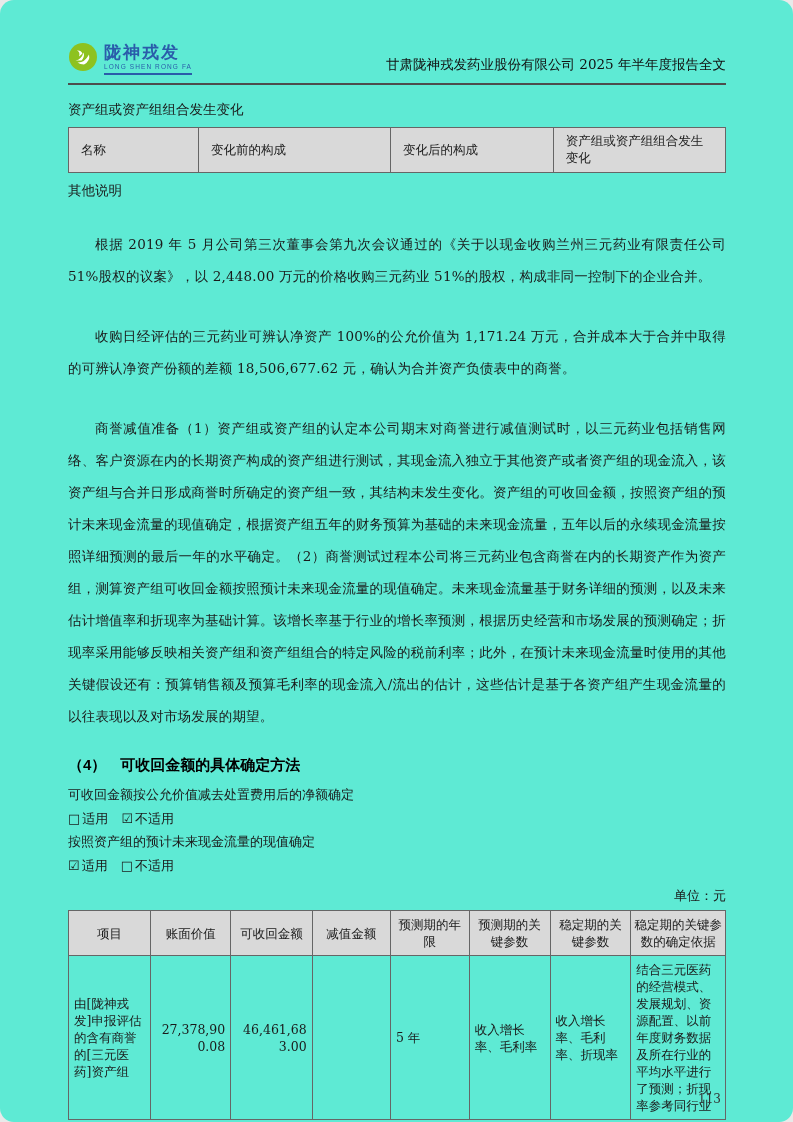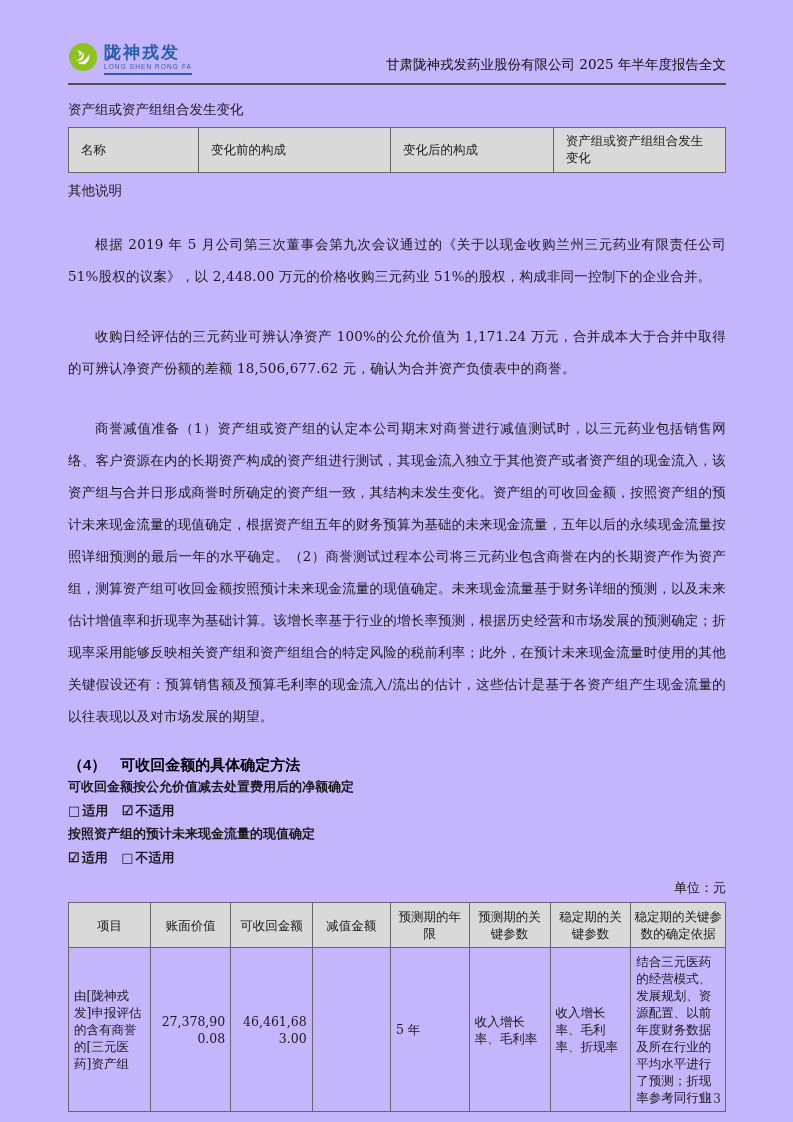--- a/index.html
+++ b/index.html
@@ -1,25 +1,26 @@
 <!DOCTYPE html>
 <html lang="zh"><head>
 <meta charset="utf-8">
 <style>
   * { margin: 0; padding: 0; box-sizing: border-box; }
   html, body { background: #e9e9e9; }
   .page {
     position: relative;
     width: 793px; height: 1122px;
     margin: 0 auto;
-    background: #c4b5fd;
+    background: #5eead4;
     font-family: "DejaVu Serif", "Liberation Serif", serif;
     color: #1a1a1a;
     padding: 42px 67px 0 68px;
     overflow: hidden;
+    border-radius: 14px;
   }
   
   .hdr {
     display: flex; justify-content: space-between; align-items: flex-end;
     border-bottom: 2px solid #4d4d4d;
     padding-bottom: 7px;
   }
   .logo-wrap { display: flex; align-items: center; gap: 6px; }
   .logo-txt { display: flex; flex-direction: column; }
   .logo-cn {
@@ -43,21 +44,21 @@
     margin-top: 28px;
   }
   .paras { margin-top: 2px; }
   .para.spaced { margin-top: 16px; }
   .h4 {
     font-family: "Liberation Sans", sans-serif;
     font-weight: bold; font-size: 15px; color: #000;
     margin-top: 24px;
   }
   .h4 .h4-num { margin-right: 14px; }
-  .apply-block { margin-top: 0; font-weight: bold; }
+  .apply-block { margin-top: 8px; }
   .apply-line { font-size: 13px; line-height: 23.5px; }
   .chk { font-size: 13px; margin-right: 2px; }
   .opt + .opt { margin-left: 9px; }
   .unit-line { font-size: 13px; text-align: right; margin: 10px 0 5px; }
   
   table { width: 100%; border-collapse: collapse; table-layout: fixed; }
   .t1 { margin-top: 8px; }
   .t1 th {
     background: #d9d9d9; border: 1px solid #666;
     font-weight: normal; font-size: 12.5px;

